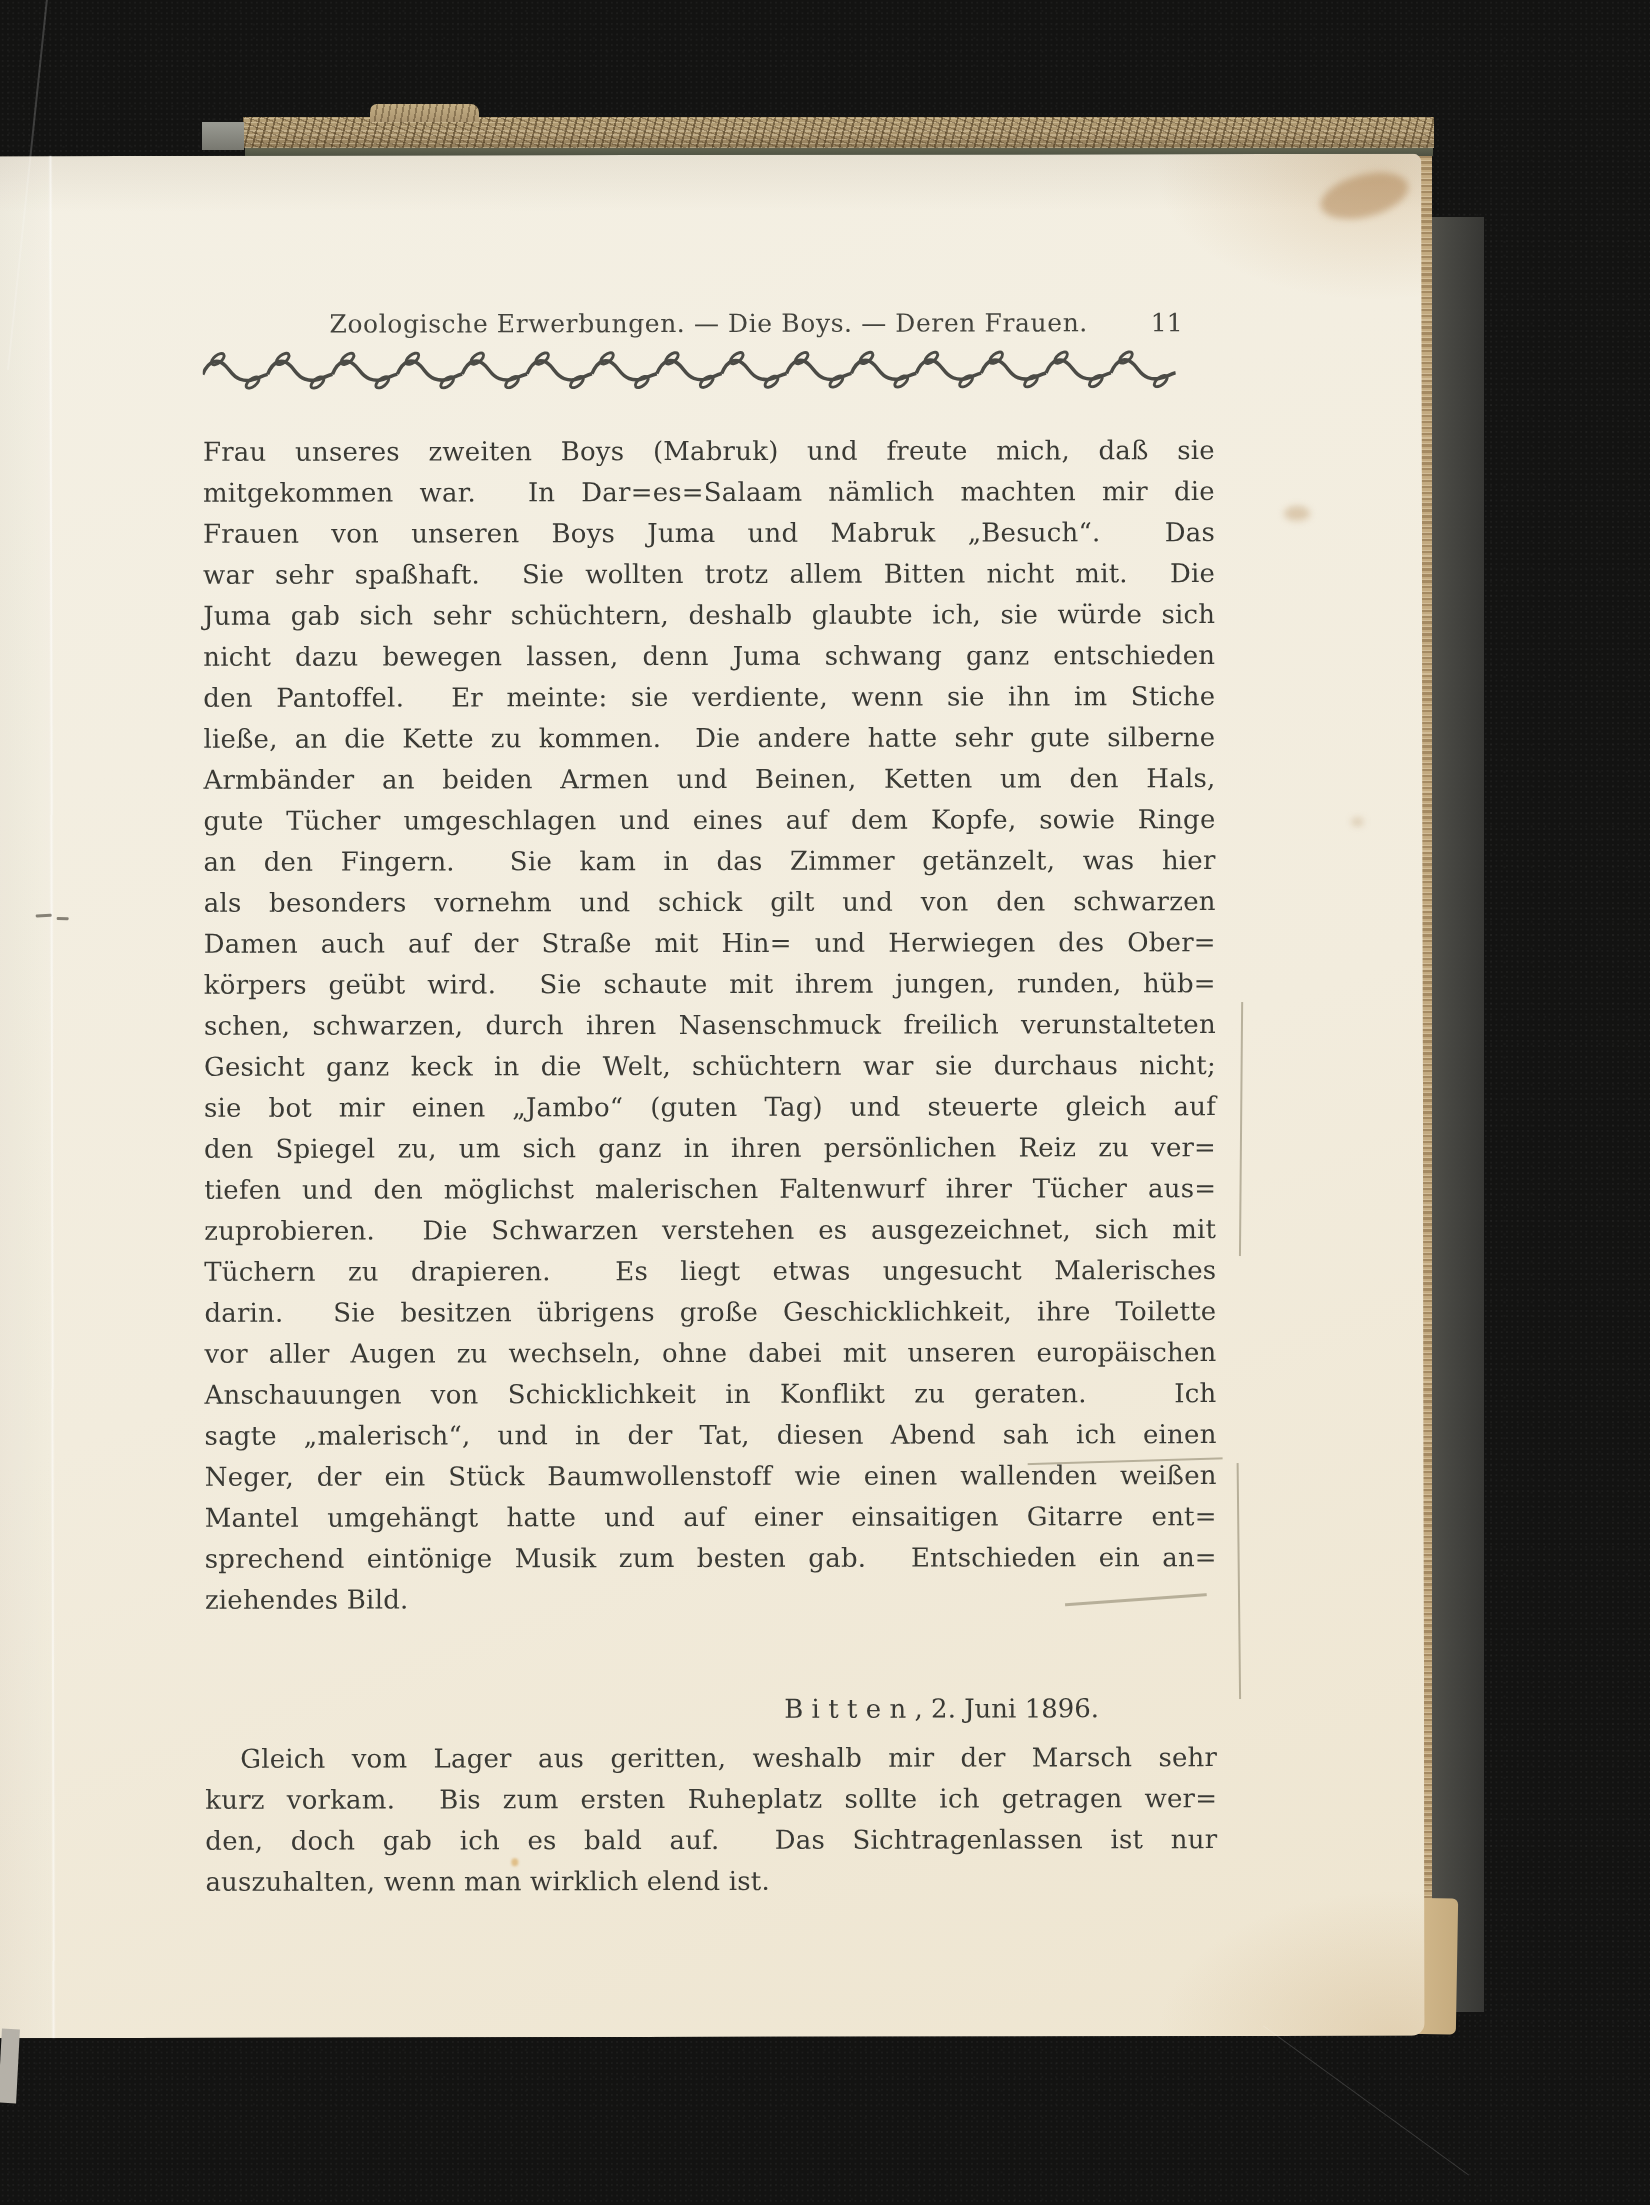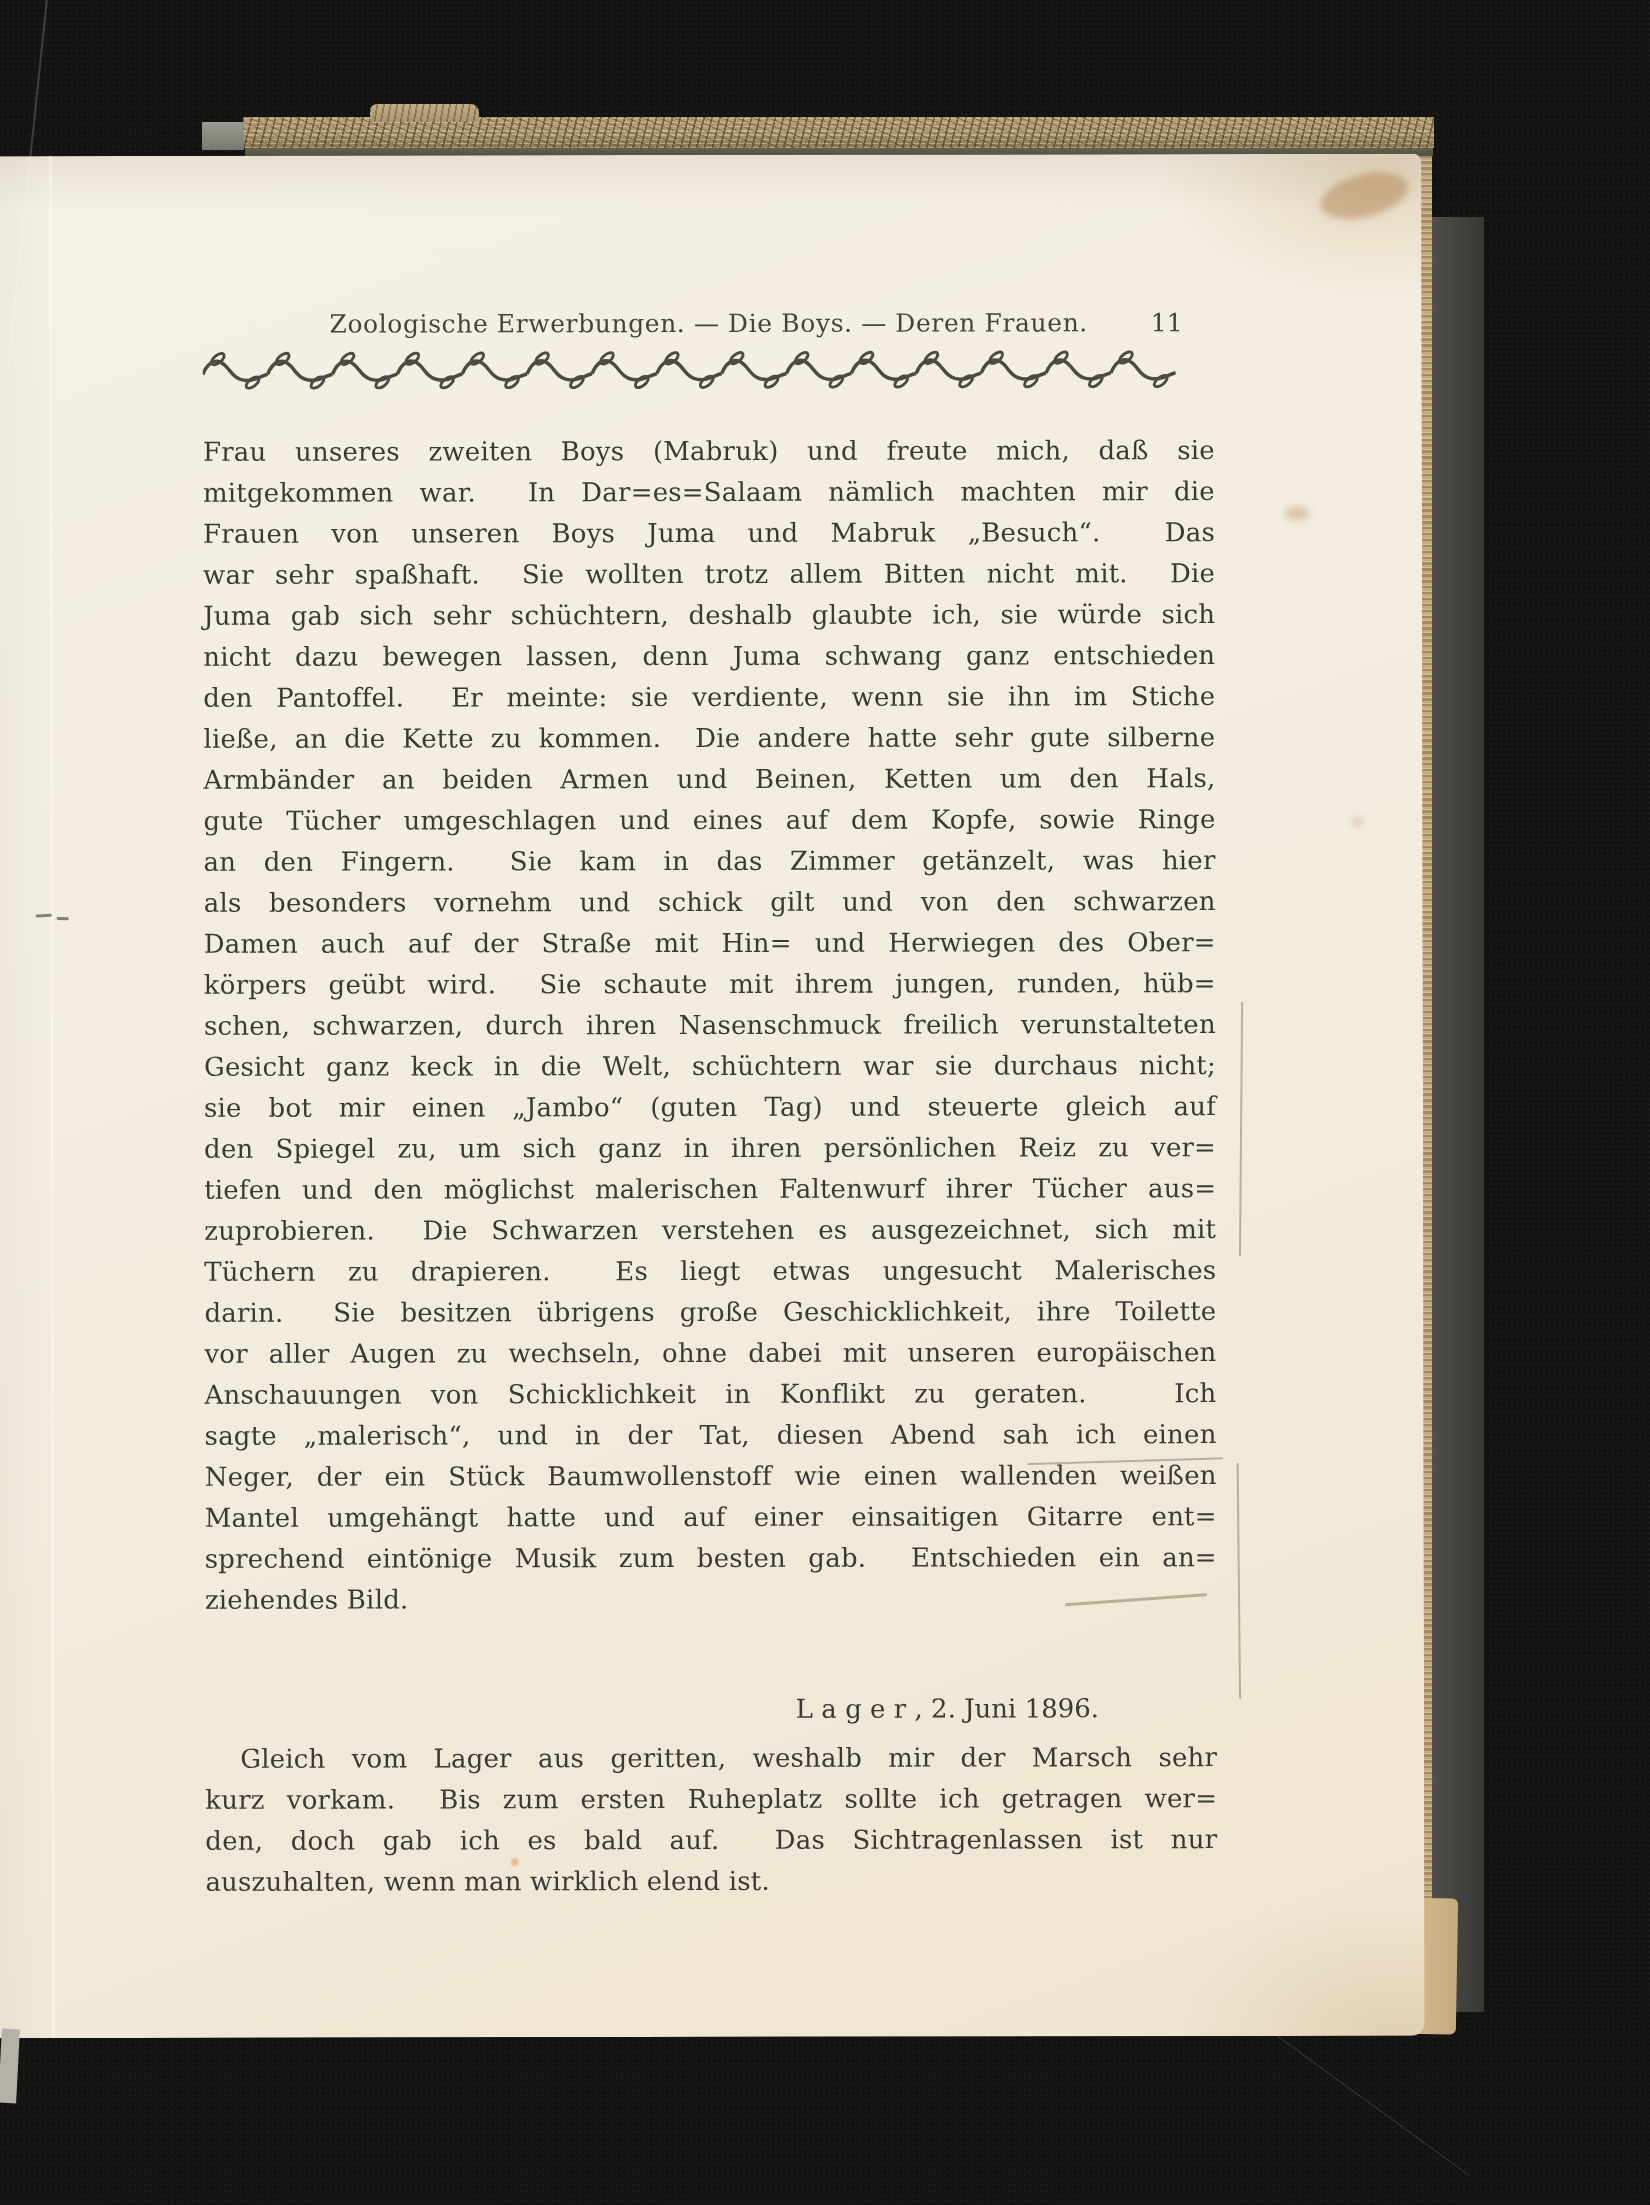--- a/index.html
+++ b/index.html
@@ -211,21 +211,21 @@
         <div class="tl">vor aller Augen zu wechseln, ohne dabei mit unseren europäischen</div>
         <div class="tl">Anschauungen von Schicklichkeit in Konflikt zu geraten.   Ich</div>
         <div class="tl">sagte „malerisch“, und in der Tat, diesen Abend sah ich einen</div>
         <div class="tl">Neger, der ein Stück Baumwollenstoff wie einen wallenden weißen</div>
         <div class="tl">Mantel umgehängt hatte und auf einer einsaitigen Gitarre ent=</div>
         <div class="tl">sprechend eintönige Musik zum besten gab.  Entschieden ein an=</div>
         <div class="tl last">ziehendes Bild.</div>
       </div>
 
     <div class="dateline">
-      <span class="sperr">Lager</span><span>, 2. Juni 1896.</span>
+      <span class="sperr">Bitten</span><span>, 2. Juni 1896.</span>
     </div>
 
     <div class="para p2">
         <div class="tl">Gleich vom Lager aus geritten, weshalb mir der Marsch sehr</div>
         <div class="tl">kurz vorkam.  Bis zum ersten Ruheplatz sollte ich getragen wer=</div>
         <div class="tl">den, doch gab ich es bald auf.  Das Sichtragenlassen ist nur</div>
         <div class="tl last">auszuhalten, wenn man wirklich elend ist.</div>
       </div>
 
     <div class="pencil u1"></div>

